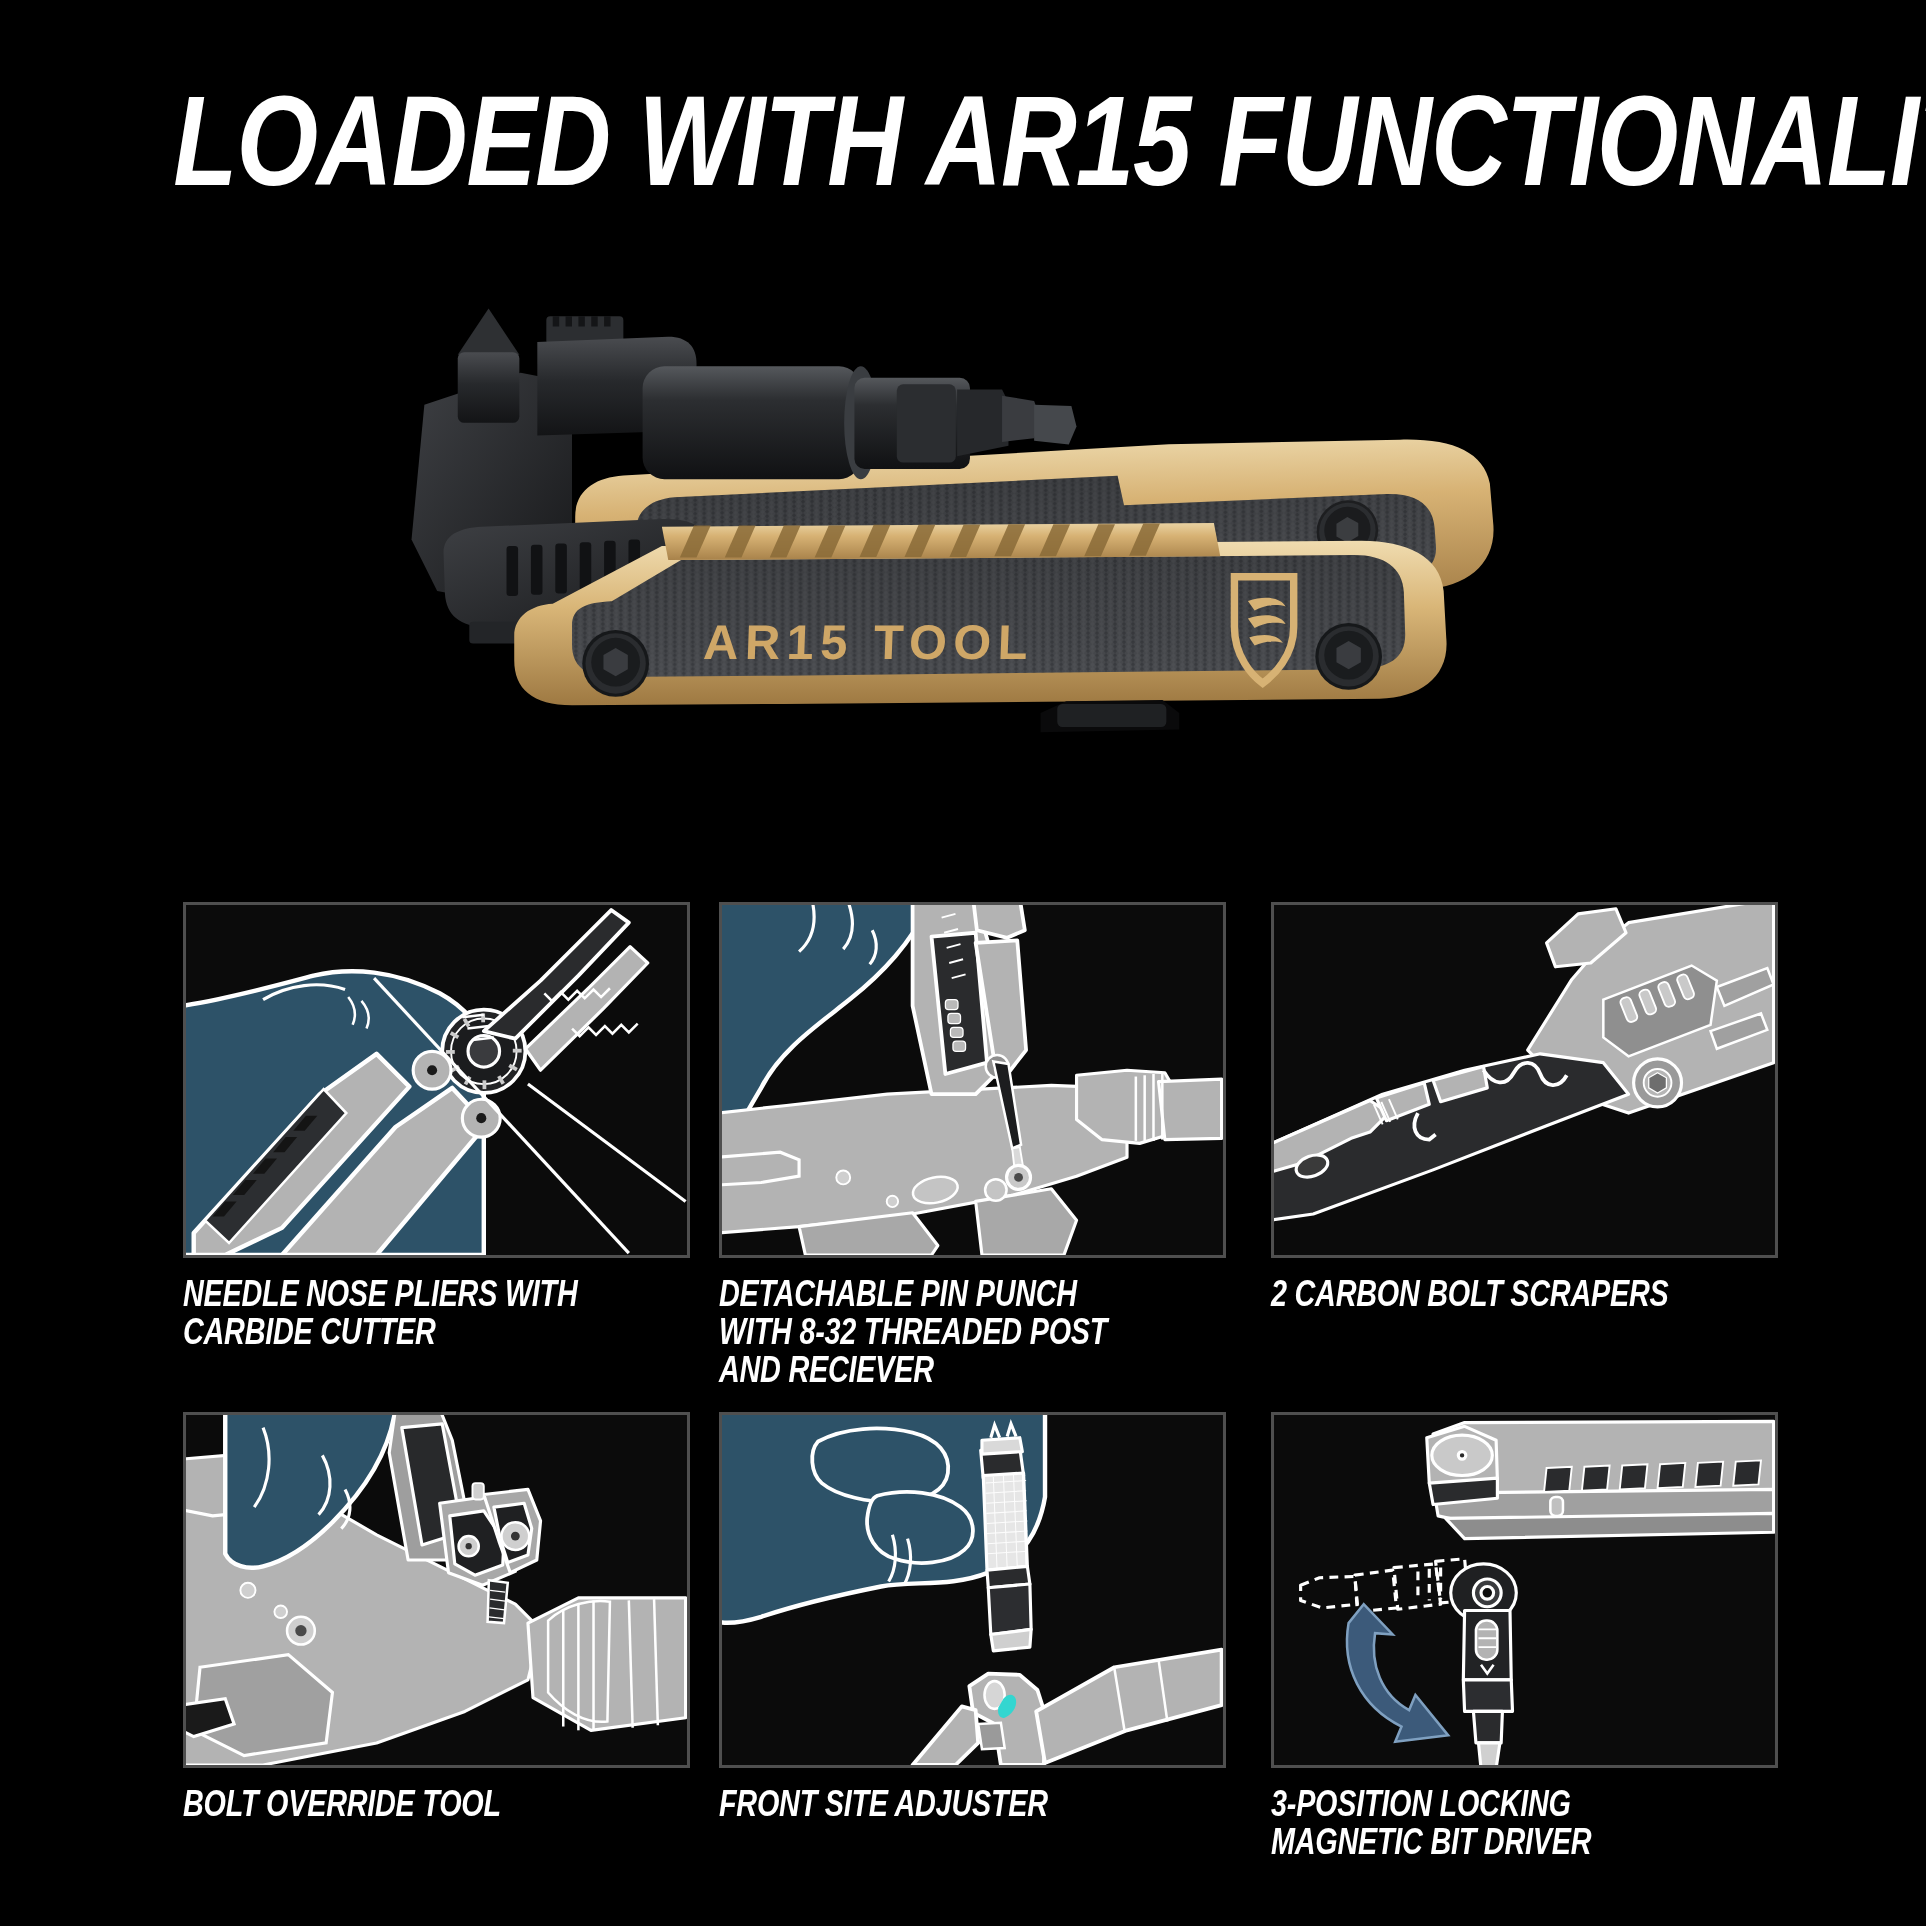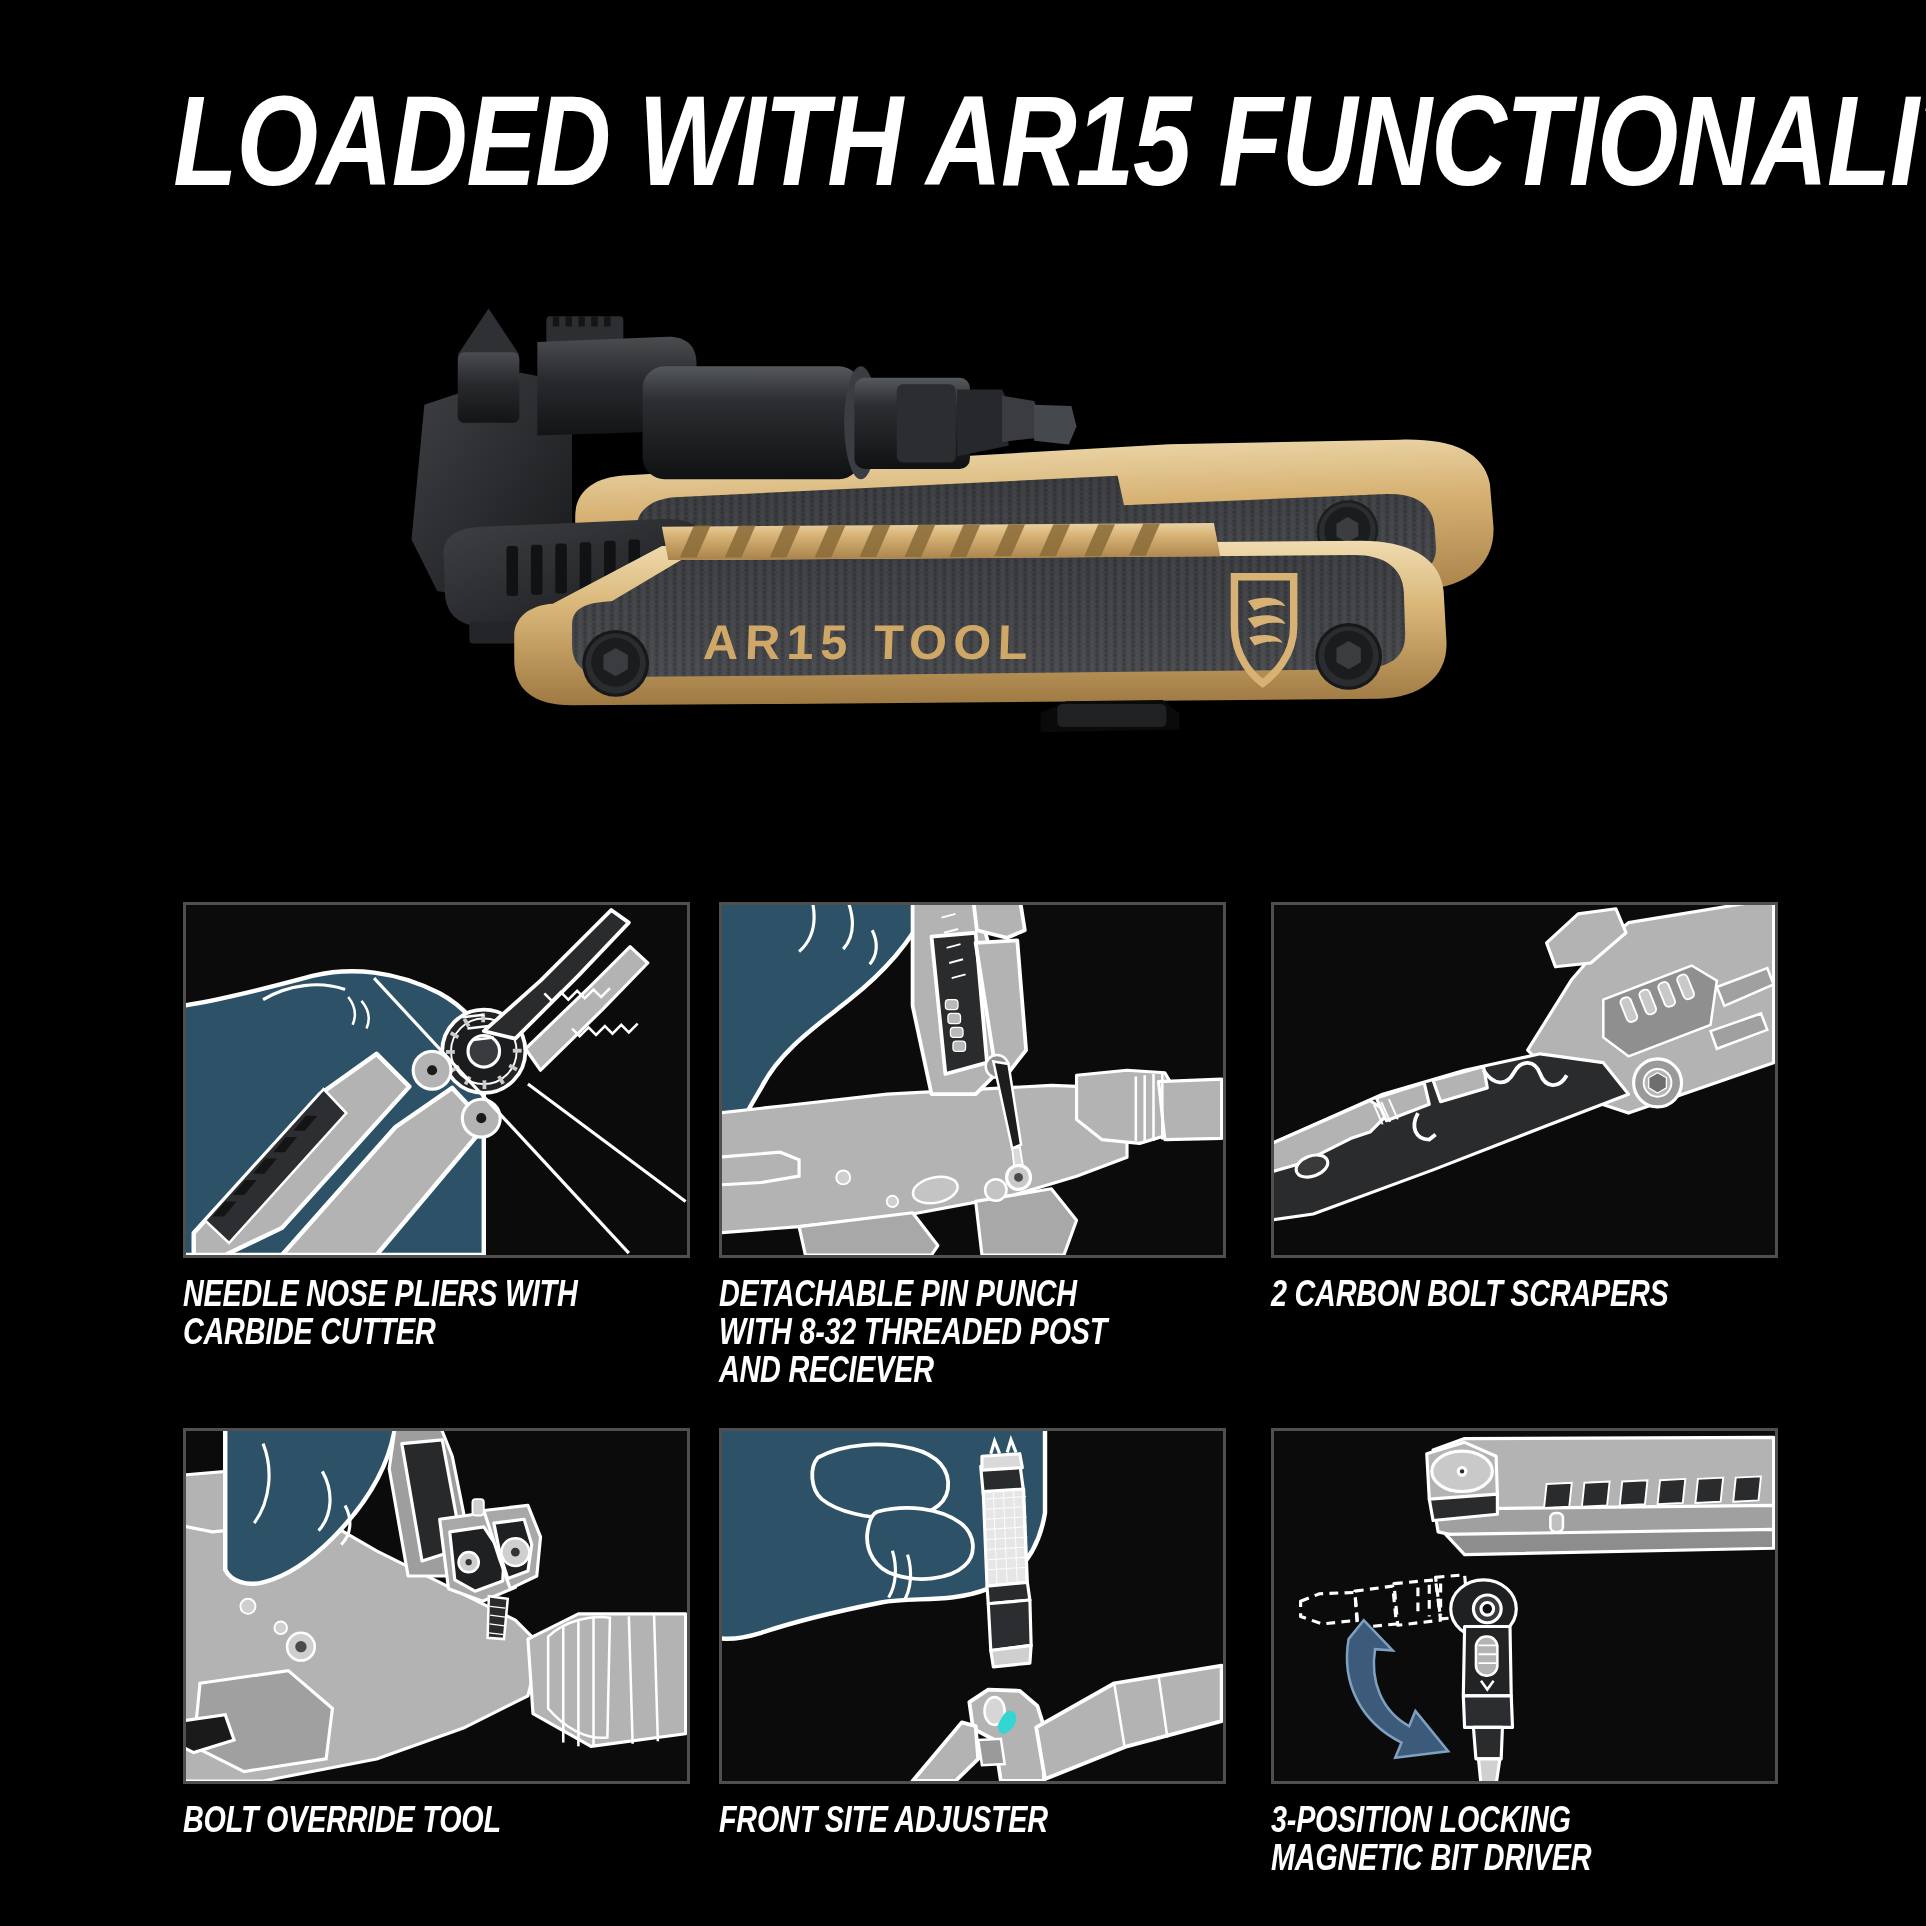--- a/index.html
+++ b/index.html
@@ -35,21 +35,21 @@
   
   .grid {
     position:absolute; left:183px; top:902px;
     width:1579px; height:944px;
   }
   .cell { position:absolute; width:467px; }
   .cell.c0 { left:0px; }
   .cell.c1 { left:536px; }
   .cell.c2 { left:1069px;margin-left:19px; }
   .cell.r0 { top:0px; }
-  .cell.r1 { top:526px; }
+  .cell.r1 { top:510px; }
 
   .panel {
     position:relative;
     width:507px; height:356px;
     background:#0c0c0c;
     border:3.2px solid #4f4f4f;
     overflow:hidden;
   }
   .panel svg { display:block; width:100%; height:100%; }
 

